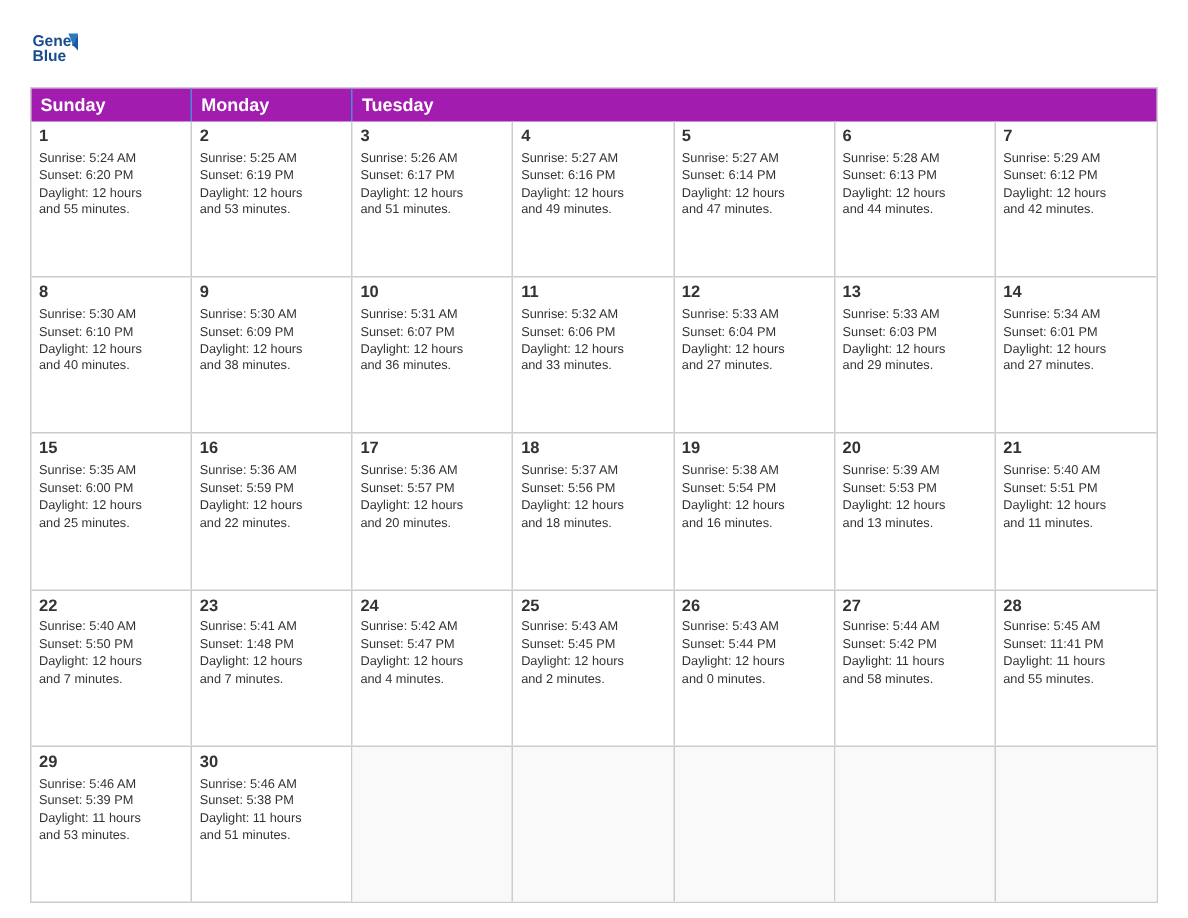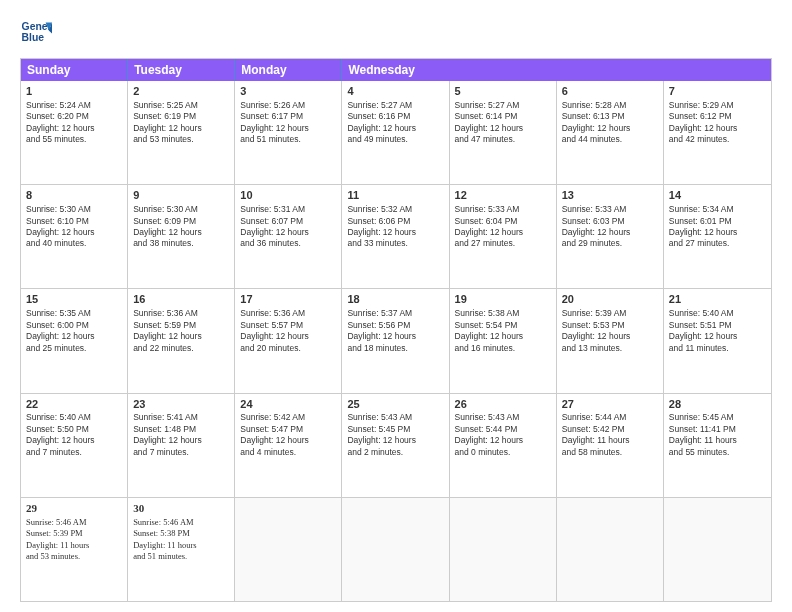--- a/index.html
+++ b/index.html
@@ -46,21 +46,21 @@
     }
     .calendar {
       flex: 1;
       display: flex;
       flex-direction: column;
       border: 1px solid #ccc;
     }
     .cal-header-row {
       display: grid;
       grid-template-columns: repeat(7, 1fr);
-      background: #8b5cf6;
+      background: #a21caf;
     }
     .cal-header-cell {
       color: #fff;
       font-size: 12px;
       font-weight: bold;
       padding: 4px 6px;
       text-align: left;
       border-right: 1px solid #4a8ad4;
     }
     .cal-header-cell:last-child { border-right: none; }
@@ -68,21 +68,21 @@
       flex: 1;
       display: flex;
       flex-direction: column;
     }
     .cal-row {
       display: grid;
       grid-template-columns: repeat(7, 1fr);
       flex: 1;
       border-bottom: 1px solid #ccc;
     }
-    .cal-row:last-child { border-bottom: none; font-family: Liberation Serif, serif; }
+    .cal-row:last-child { border-bottom: none; }
     .cal-cell {
       border-right: 1px solid #ccc;
       padding: 3px 5px;
       font-size: 8.5px;
       color: #333;
       line-height: 1.35;
       vertical-align: top;
       min-height: 0;
     }
     .cal-cell:last-child { border-right: none; }
@@ -109,23 +109,22 @@
     </div>
     <div class="title-block">
       <div class="main-title"></div>
       <div class="subtitle"></div>
     </div>
   </div>
 
   <div class="calendar">
     <div class="cal-header-row">
     <div class="cal-header-cell">Sunday</div>
+        <div class="cal-header-cell">Monday</div>
         <div class="cal-header-cell">Tuesday</div>
-        <div class="cal-header-cell">Monday</div>
-        <div class="cal-header-cell">Wednesday</div>
       </div>
     <div class="cal-body">
     <div class="cal-row">
           <div class="cal-cell">
             <span class="day-num">1</span>
             <div>Sunrise: 5:24 AM</div>
             <div>Sunset: 6:20 PM</div>
             <div>Daylight: 12 hours</div>
             <div>and 55 minutes.</div>
           </div>

